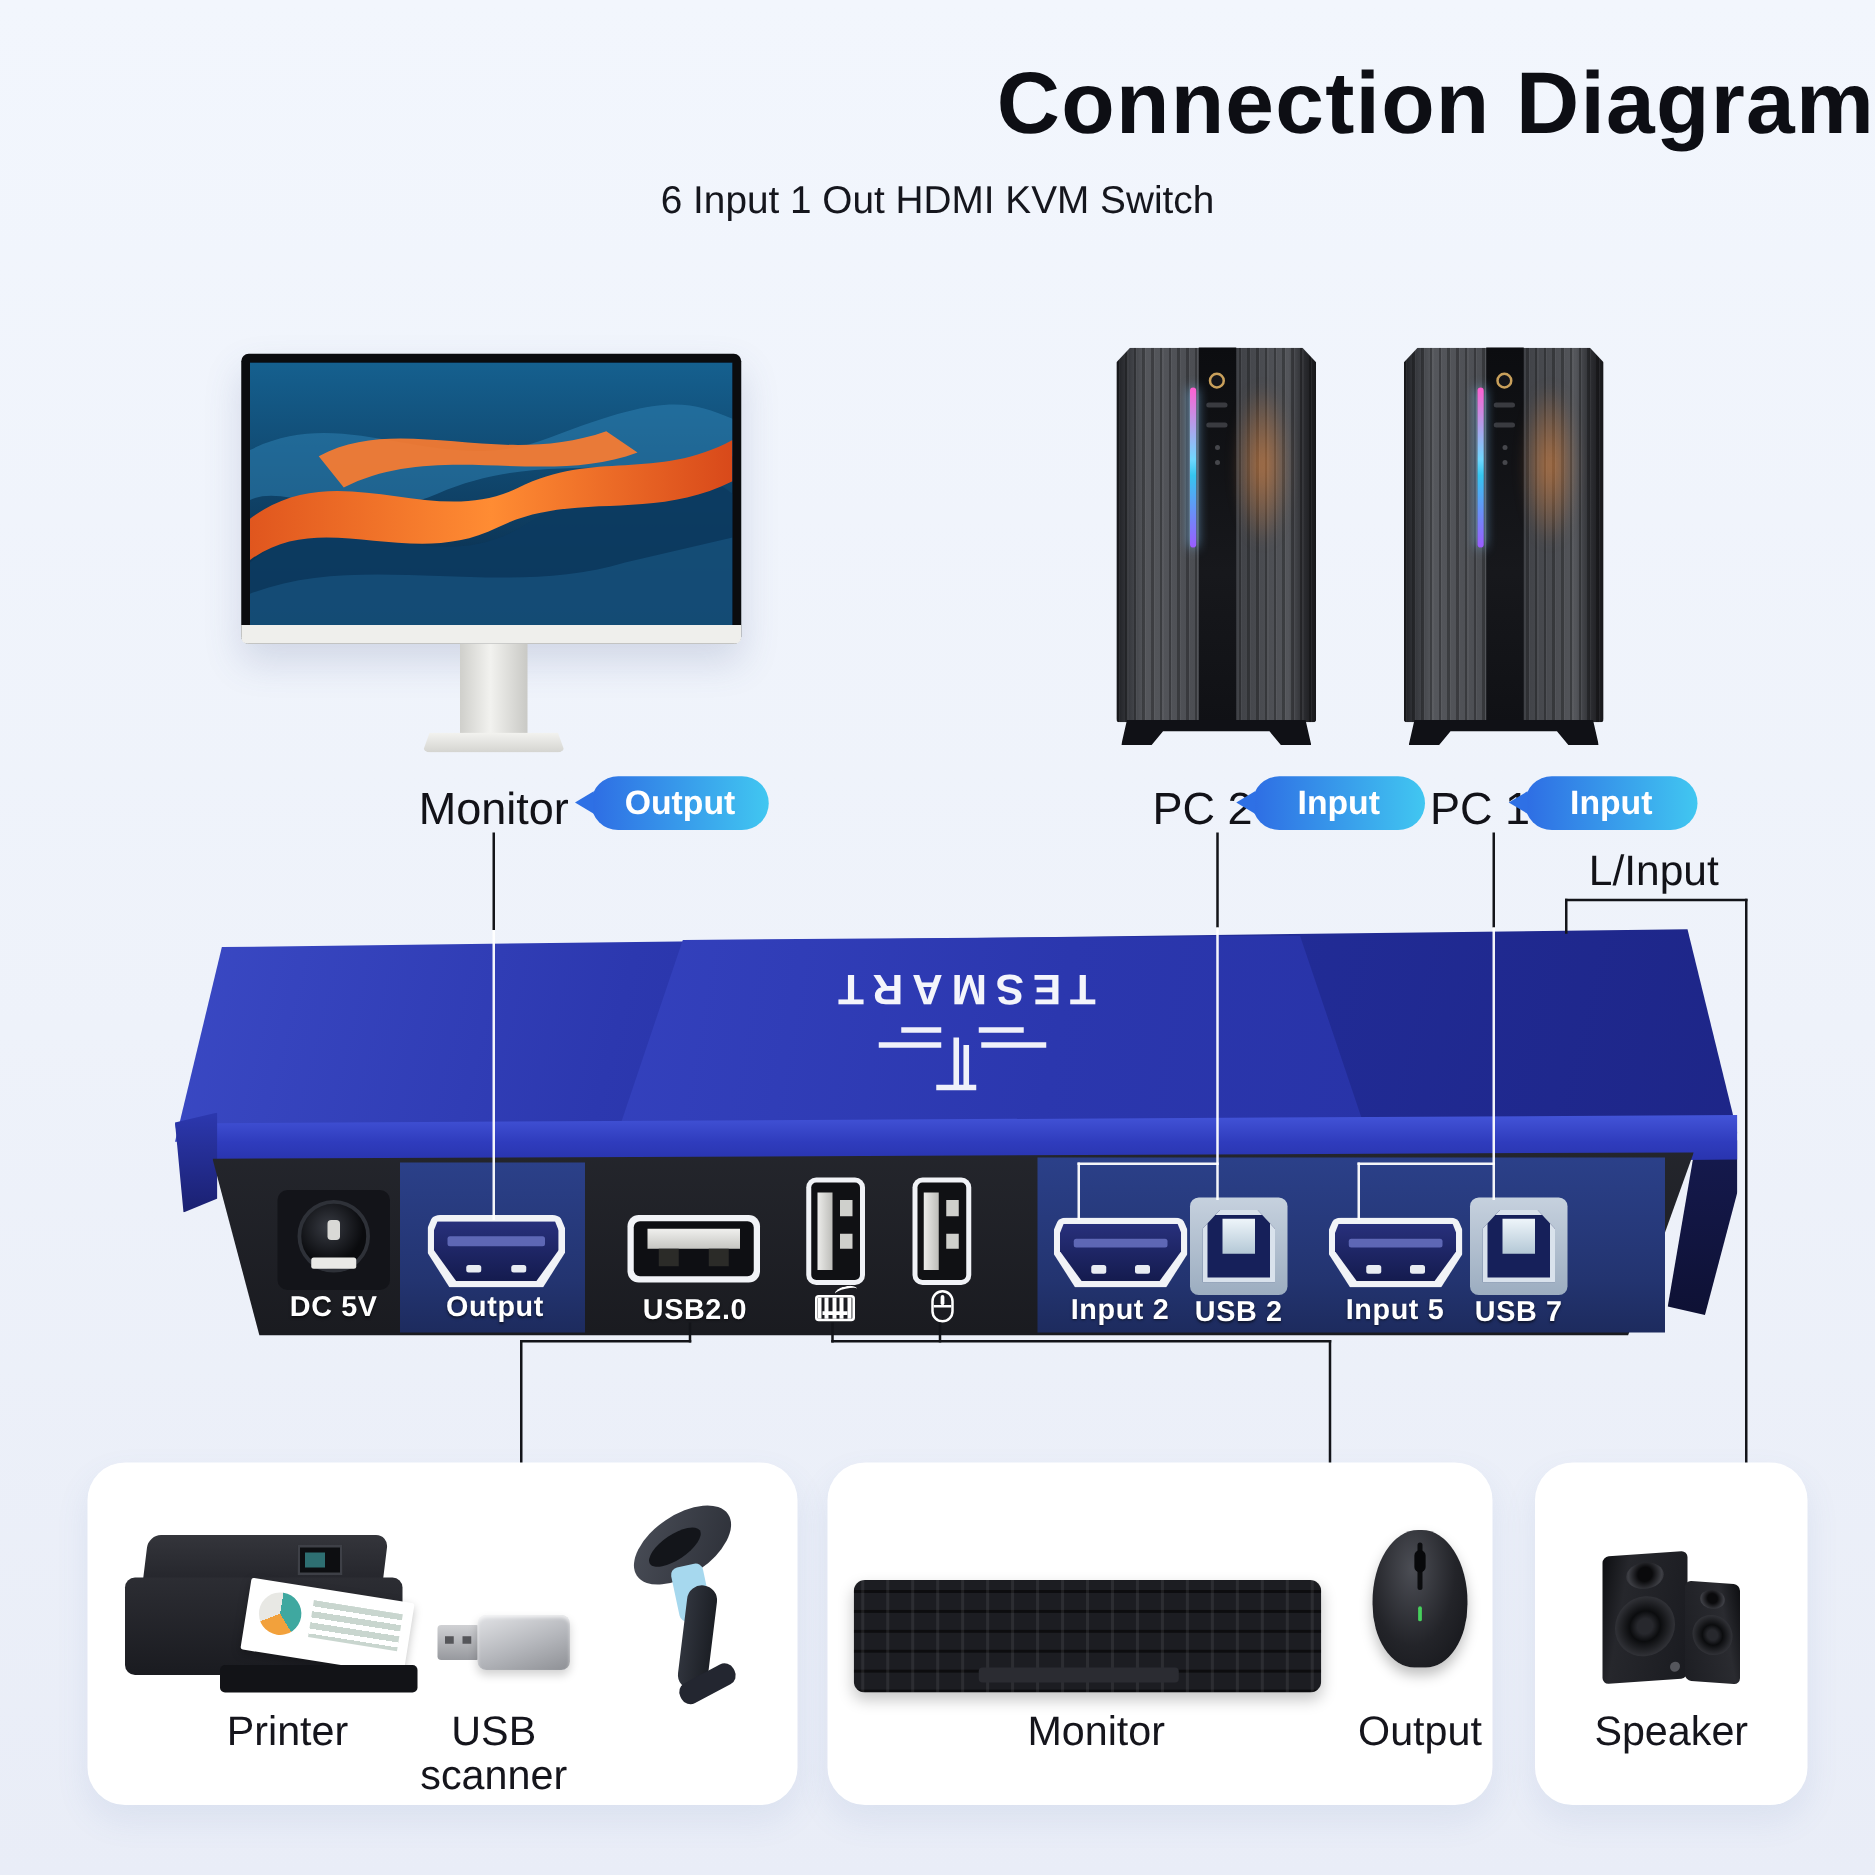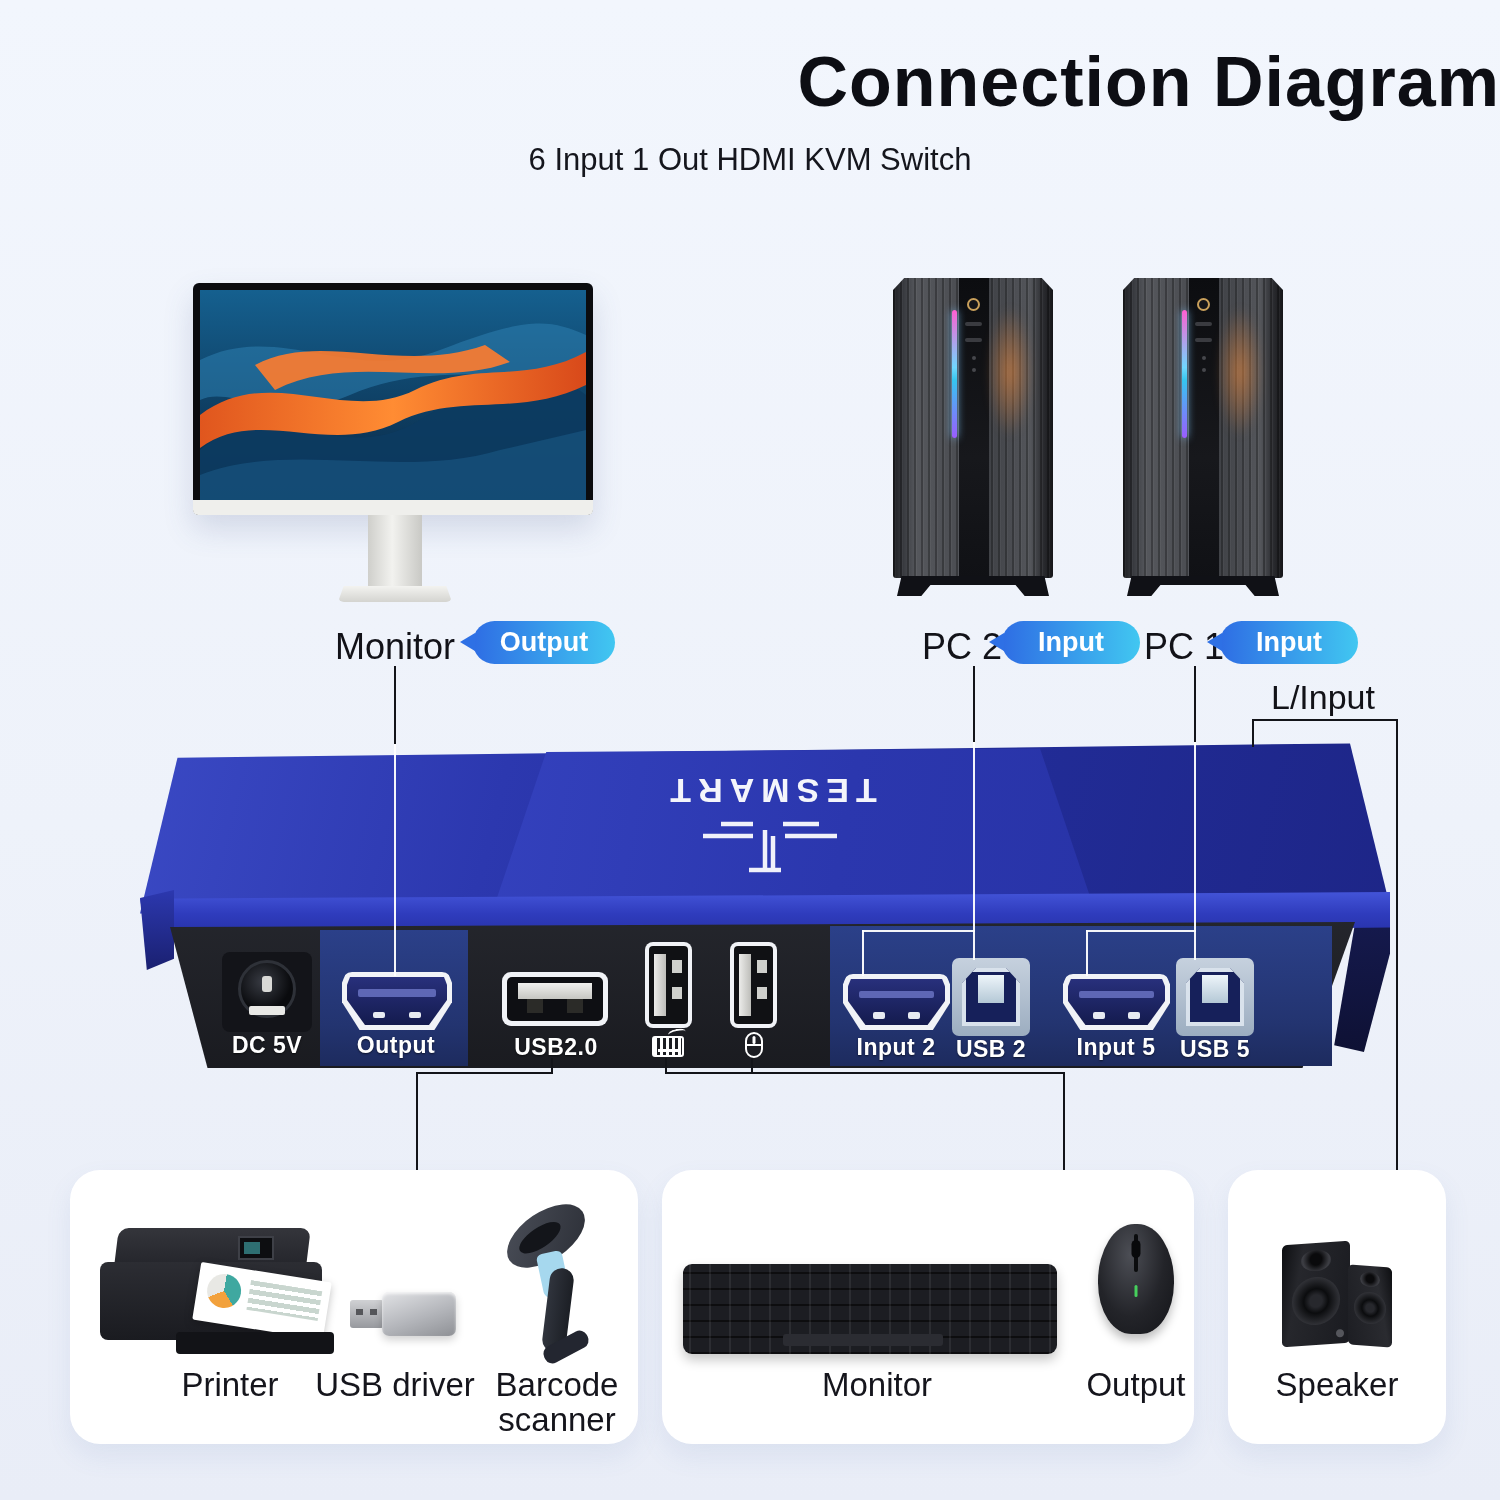--- a/index.html
+++ b/index.html
@@ -356,21 +356,21 @@
         <div class="hdmi-foot1"></div>
         <div class="hdmi-foot2"></div>
       </div>
     </div>
     <div class="abs port-label" style="left:916px;top:294px;width:120px">Input 5</div>
 
     <div class="usbb" style="left:1036px;top:218px">
       <div class="usbb-hole"></div>
       <div class="usbb-plug"></div>
     </div>
-    <div class="abs port-label" style="left:1015px;top:296px;width:120px">USB 5</div>
+    <div class="abs port-label" style="left:1015px;top:296px;width:120px">USB 7</div>
   </div>
 
   <div class="abs line" style="left:394px;top:666px;width:2px;height:78px"></div>
   <div class="abs line-w" style="left:394px;top:744px;width:2px;height:232px"></div>
 
   <div class="abs line" style="left:973px;top:666px;width:2px;height:76px"></div>
   <div class="abs line-w" style="left:973px;top:742px;width:2px;height:218px"></div>
   <div class="abs line-w" style="left:862px;top:930px;width:113px;height:2px"></div>
   <div class="abs line-w" style="left:862px;top:930px;width:2px;height:46px"></div>
 
@@ -419,19 +419,18 @@
     <div class="sp-tweeter" style="top:7px;width:30px;height:21px"></div>
     <div class="sp-woofer" style="top:34px;width:48px;height:48px"></div>
     <div class="sp-knob" style="right:6px;bottom:6px"></div>
   </div>
   <div class="abs sp" style="left:1348px;top:1266px;width:44px;height:80px;transform:skewY(4deg);background:linear-gradient(260deg,#0d0e11 0%,#2a2b30 30%,#1d1e23 100%)">
     <div class="sp-tweeter" style="top:6px;width:20px;height:15px"></div>
     <div class="sp-woofer" style="top:26px;width:32px;height:32px"></div>
   </div>
 
   <div class="abs box-label" style="left:160px;top:1368px;width:140px">Printer</div>
-  <div class="abs box-label" style="left:312px;top:1368px;width:166px">USB driver</div>
-  <div class="abs box-label" style="left:482px;top:1368px;width:150px">Barcode scanner</div>
+  <div class="abs box-label" style="left:312px;top:1368px;width:166px">USB scanner</div>
   <div class="abs box-label" style="left:797px;top:1368px;width:160px">Monitor</div>
   <div class="abs box-label" style="left:1066px;top:1368px;width:140px">Output</div>
   <div class="abs box-label" style="left:1262px;top:1368px;width:150px">Speaker</div>
 
 </div>
 
 </body></html>

